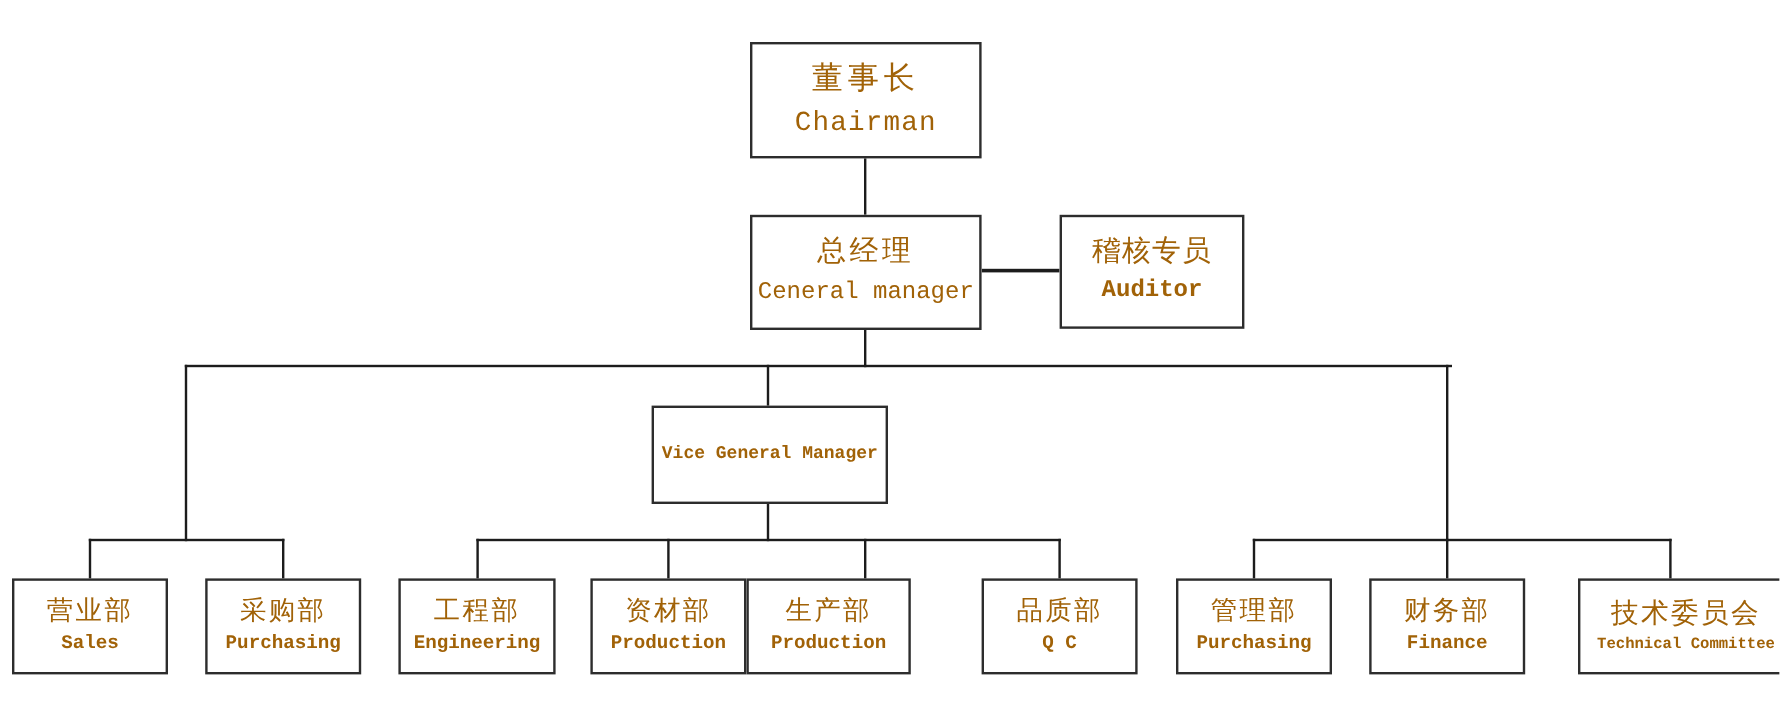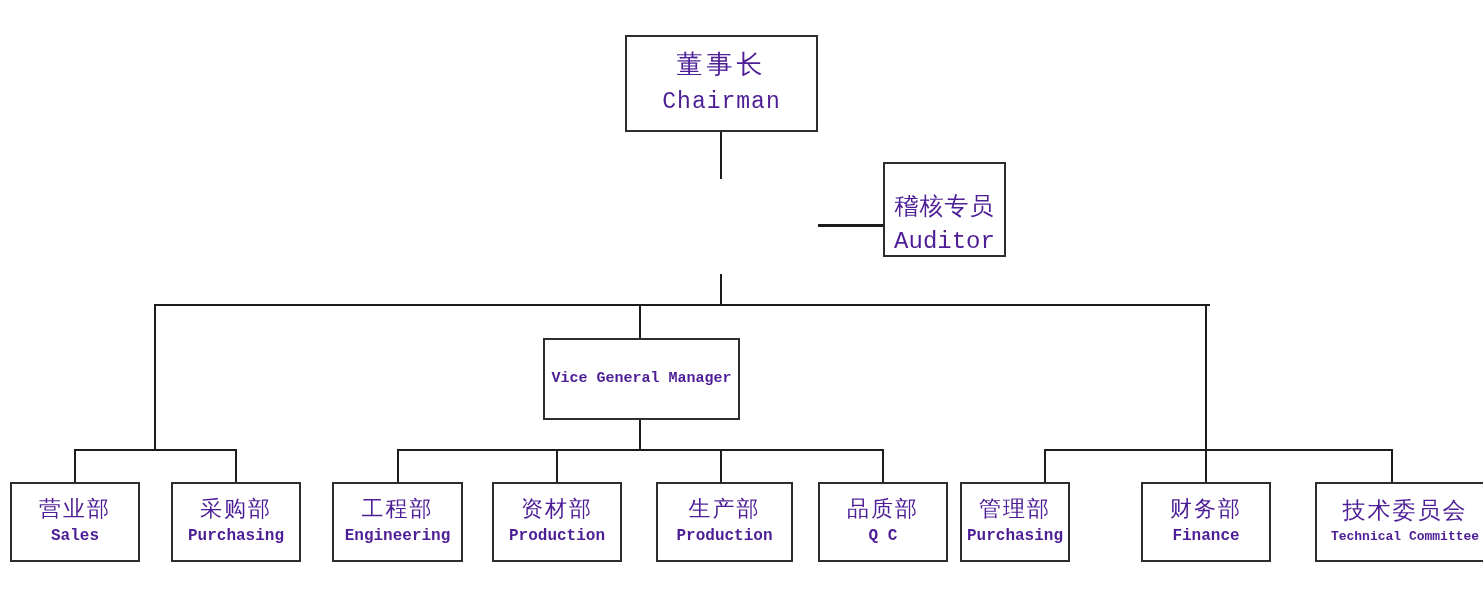--- a/index.html
+++ b/index.html
@@ -1,21 +1,21 @@
 <!DOCTYPE html>
 <html><head>
 <meta charset="utf-8">
 <style>
   html,body{margin:0;padding:0;background:#ffffff;}
   #stage{
     position:relative;
     width:1483px;height:593px;
     background:#ffffff;
     font-family:"Liberation Mono","DejaVu Sans Mono",monospace;
-    color:#4c1d95;
+    color:#a16207;
     overflow:hidden;
   }
   .box{
     position:absolute;
     box-sizing:border-box;
     border:2px solid #2d2d2d;
     background:#ffffff;
     display:flex;
     flex-direction:column;
     align-items:center;
@@ -28,37 +28,37 @@
 
   
   .n-chairman{left:625px;top:35px;width:193px;height:97px;gap:9px;}
   .n-chairman .zh{font-size:26px;letter-spacing:4px;}
   .n-chairman .en{font-size:23px;font-weight:400;letter-spacing:1px;}
 
   .n-gm{left:625px;top:179px;width:193px;height:96px;gap:7px;}
   .n-gm .zh{font-size:24px;letter-spacing:3px;}
   .n-gm .en{font-size:20px;font-weight:400;}
 
-  .n-auditor{left:883px;top:162px;width:123px;height:95px;gap:7px;justify-content:flex-end;}
+  .n-auditor{left:883px;top:179px;width:154px;height:95px;gap:7px;}
   .n-auditor .zh{font-size:24px;letter-spacing:1px;}
-  .n-auditor .en{font-size:24px;font-weight:400;}
+  .n-auditor .en{font-size:20px;font-weight:700;}
 
   .n-vgm{left:543px;top:338px;width:197px;height:82px;gap:5px;}
   .n-vgm .zh{font-size:27px;letter-spacing:3px;}
   .n-vgm .en{font-size:15px;}
 
   
   .rowbox{top:482px;height:80px;}
   .n-sales{left:10px;width:130px;}
   .n-purchasing{left:171px;width:130px;}
   .n-engineering{left:332px;width:131px;}
   .n-logistics{left:492px;width:130px;}
-  .n-production{left:656px;width:137px;}
+  .n-production{left:622px;width:137px;}
   .n-qc{left:818px;width:130px;}
-  .n-management{left:960px;width:110px;}
+  .n-management{left:980px;width:130px;}
   .n-finance{left:1141px;width:130px;}
   .n-tc{left:1303px;width:180px;margin-left:12px;}
   .n-tc .zh{font-size:23px;}
   .n-tc .en{font-size:13px;}
 
   
   .line{position:absolute;background:#1c1c1c;}
   .v{width:2px;}
   .h{height:2px;}
 
@@ -107,20 +107,24 @@
   <div class="line h c-right-subbus"></div>
   <div class="line v c-drop-management"></div>
   <div class="line v c-drop-finance"></div>
   <div class="line v c-drop-tc"></div>
 
   <div class="box n-chairman">
     <span class="zh">董事长</span>
     <span class="en">Chairman</span>
   </div>
 
+  <div class="box n-gm">
+    <span class="zh">总经理</span>
+    <span class="en">Ceneral manager</span>
+  </div>
 
   <div class="box n-auditor">
     <span class="zh">稽核专员</span>
     <span class="en">Auditor</span>
   </div>
 
   <div class="box n-vgm">
     <span class="en">Vice General Manager</span>
   </div>
 

